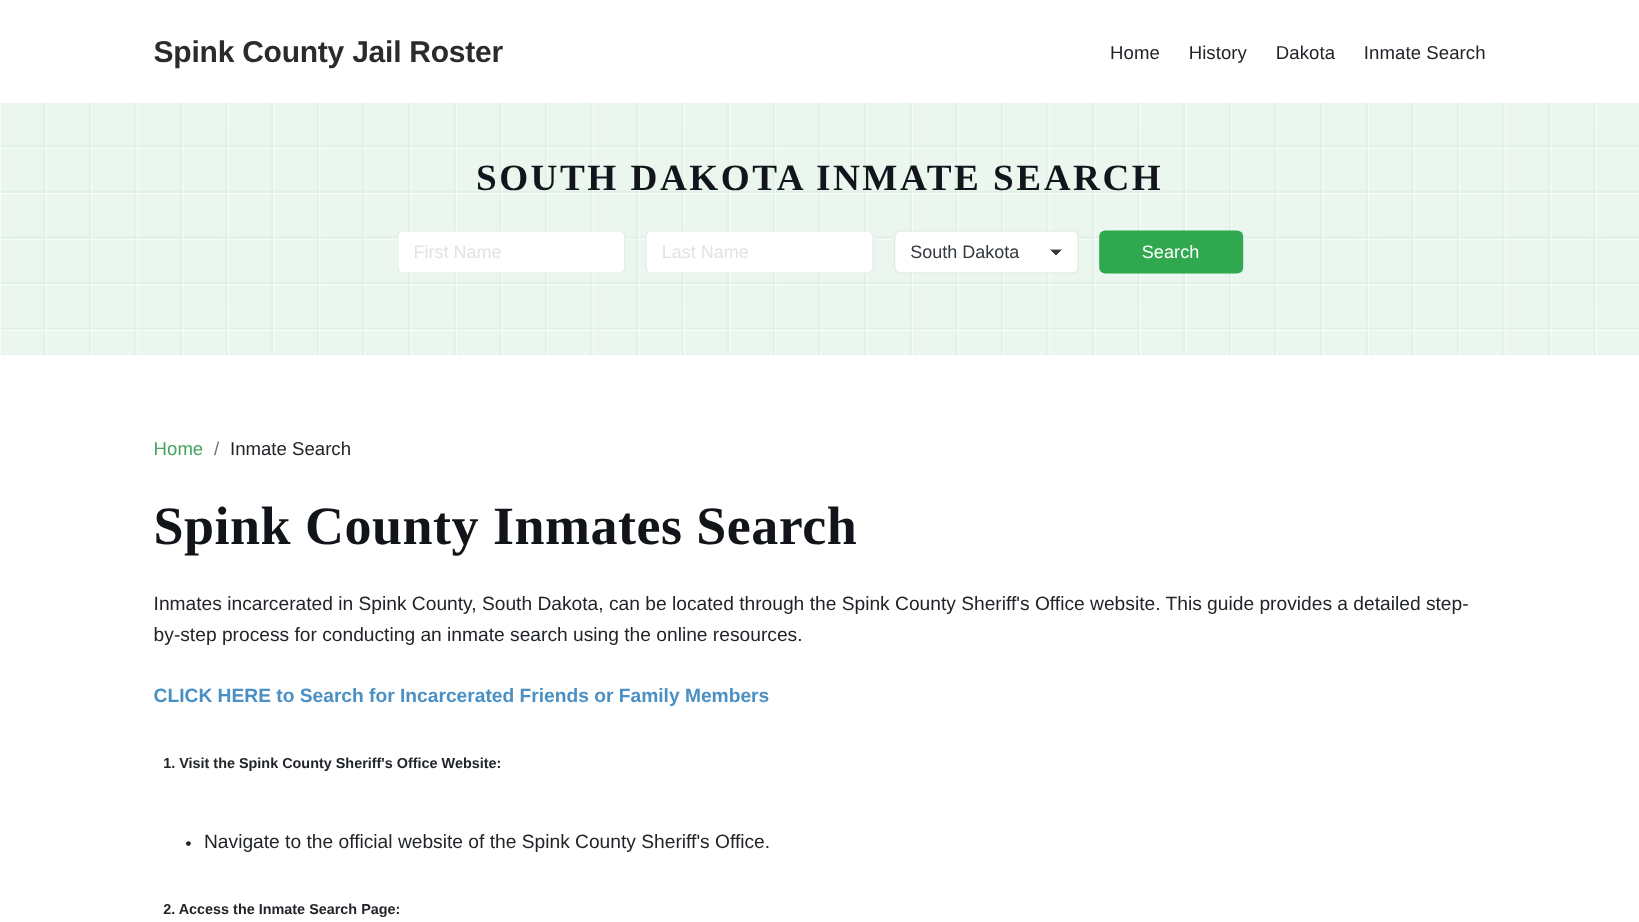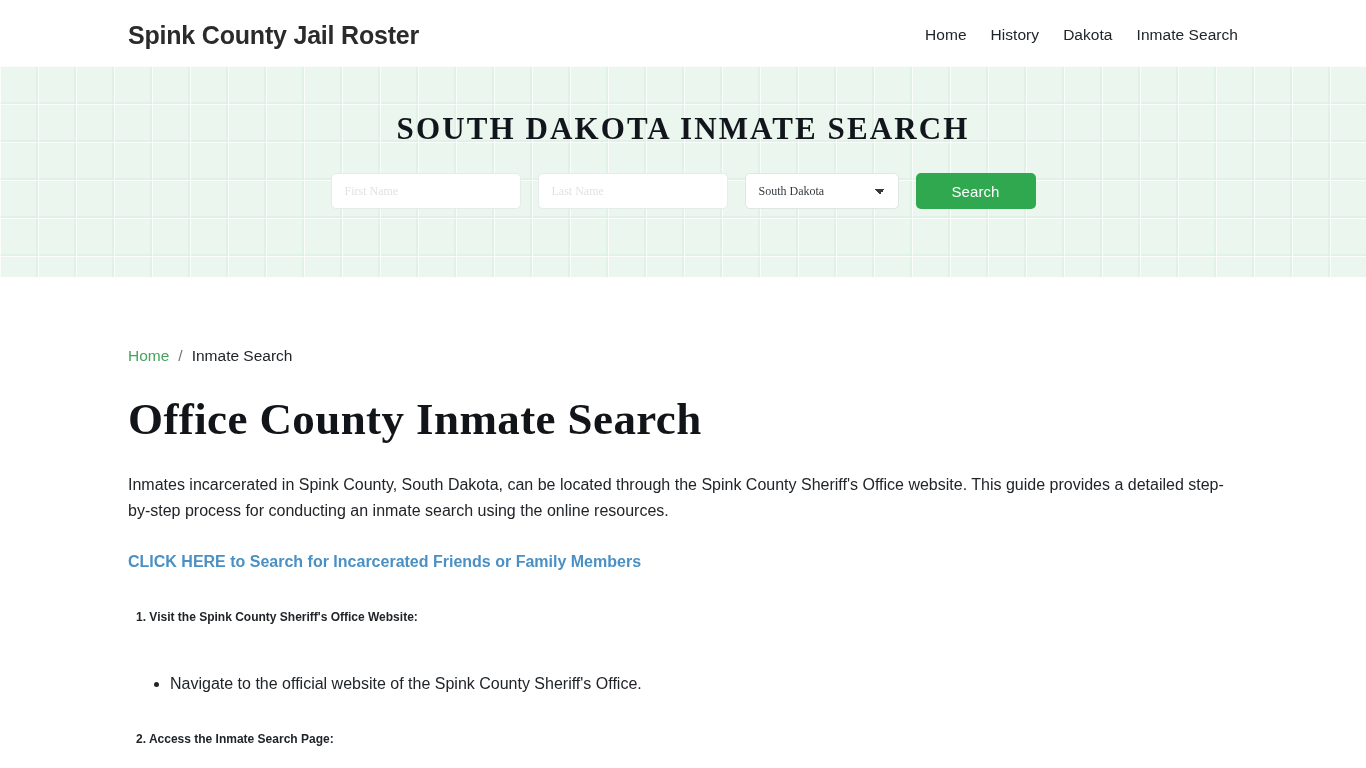--- a/index.html
+++ b/index.html
@@ -12,21 +12,21 @@
     background: #ffffff;
   }
   body {
     font-family: "Liberation Sans", sans-serif;
     color: #212529;
     -webkit-font-smoothing: antialiased;
   }
 
   
   .site-header {
-    height: 66px;
+    height: 85px;
     background: #ffffff;
     display: flex;
     align-items: center;
     justify-content: space-between;
     padding: 4px 128px 0 128px;
   }
   .brand {
     font-family: "Liberation Sans", sans-serif;
     font-weight: bold;
     font-size: 25px;
@@ -82,22 +82,22 @@
     display: flex;
     align-items: center;
     justify-content: center;
     gap: 17px;
   }
   .field {
     height: 36px;
     border: 1px solid #e6eceb;
     border-radius: 5px;
     background: #ffffff;
-    font-family: Liberation Serif, serif;
-    font-size: 12px;
+    font-family: Liberation Sans, sans-serif;
+    font-size: 15px;
     color: #3a4248;
     padding: 0 13px;
     outline: none;
   }
   .field::placeholder { color: #e2e2e2; }
   .field-first { width: 190px; }
   .field-last  { width: 190px; }
   .field-state {
     width: 154px;
     appearance: none;
@@ -222,21 +222,21 @@
 </section>
 
 <main class="main">
 
   <nav class="breadcrumb">
     <a class="crumb-link" href="#">Home</a>
     <span class="crumb-sep">/</span>
     <span class="crumb-current">Inmate Search</span>
   </nav>
 
-  <h1 class="page-title">Office County Inmate Search</h1>
+  <h1 class="page-title">Spink County Inmates Search</h1>
 
 
   <p class="para">Inmates incarcerated in Spink County, South Dakota, can be located through the Spink County Sheriff's Office website. This guide provides a detailed step-by-step process for conducting an inmate search using the online resources.</p>
 
   <a class="cta-link" href="#">CLICK HERE to Search for Incarcerated Friends or Family Members</a>
 
   <p class="step-heading">1. Visit the Spink County Sheriff's Office Website:</p>
   <ul class="step-list">
     <li>Navigate to the official website of the Spink County Sheriff's Office.</li>
   </ul>

